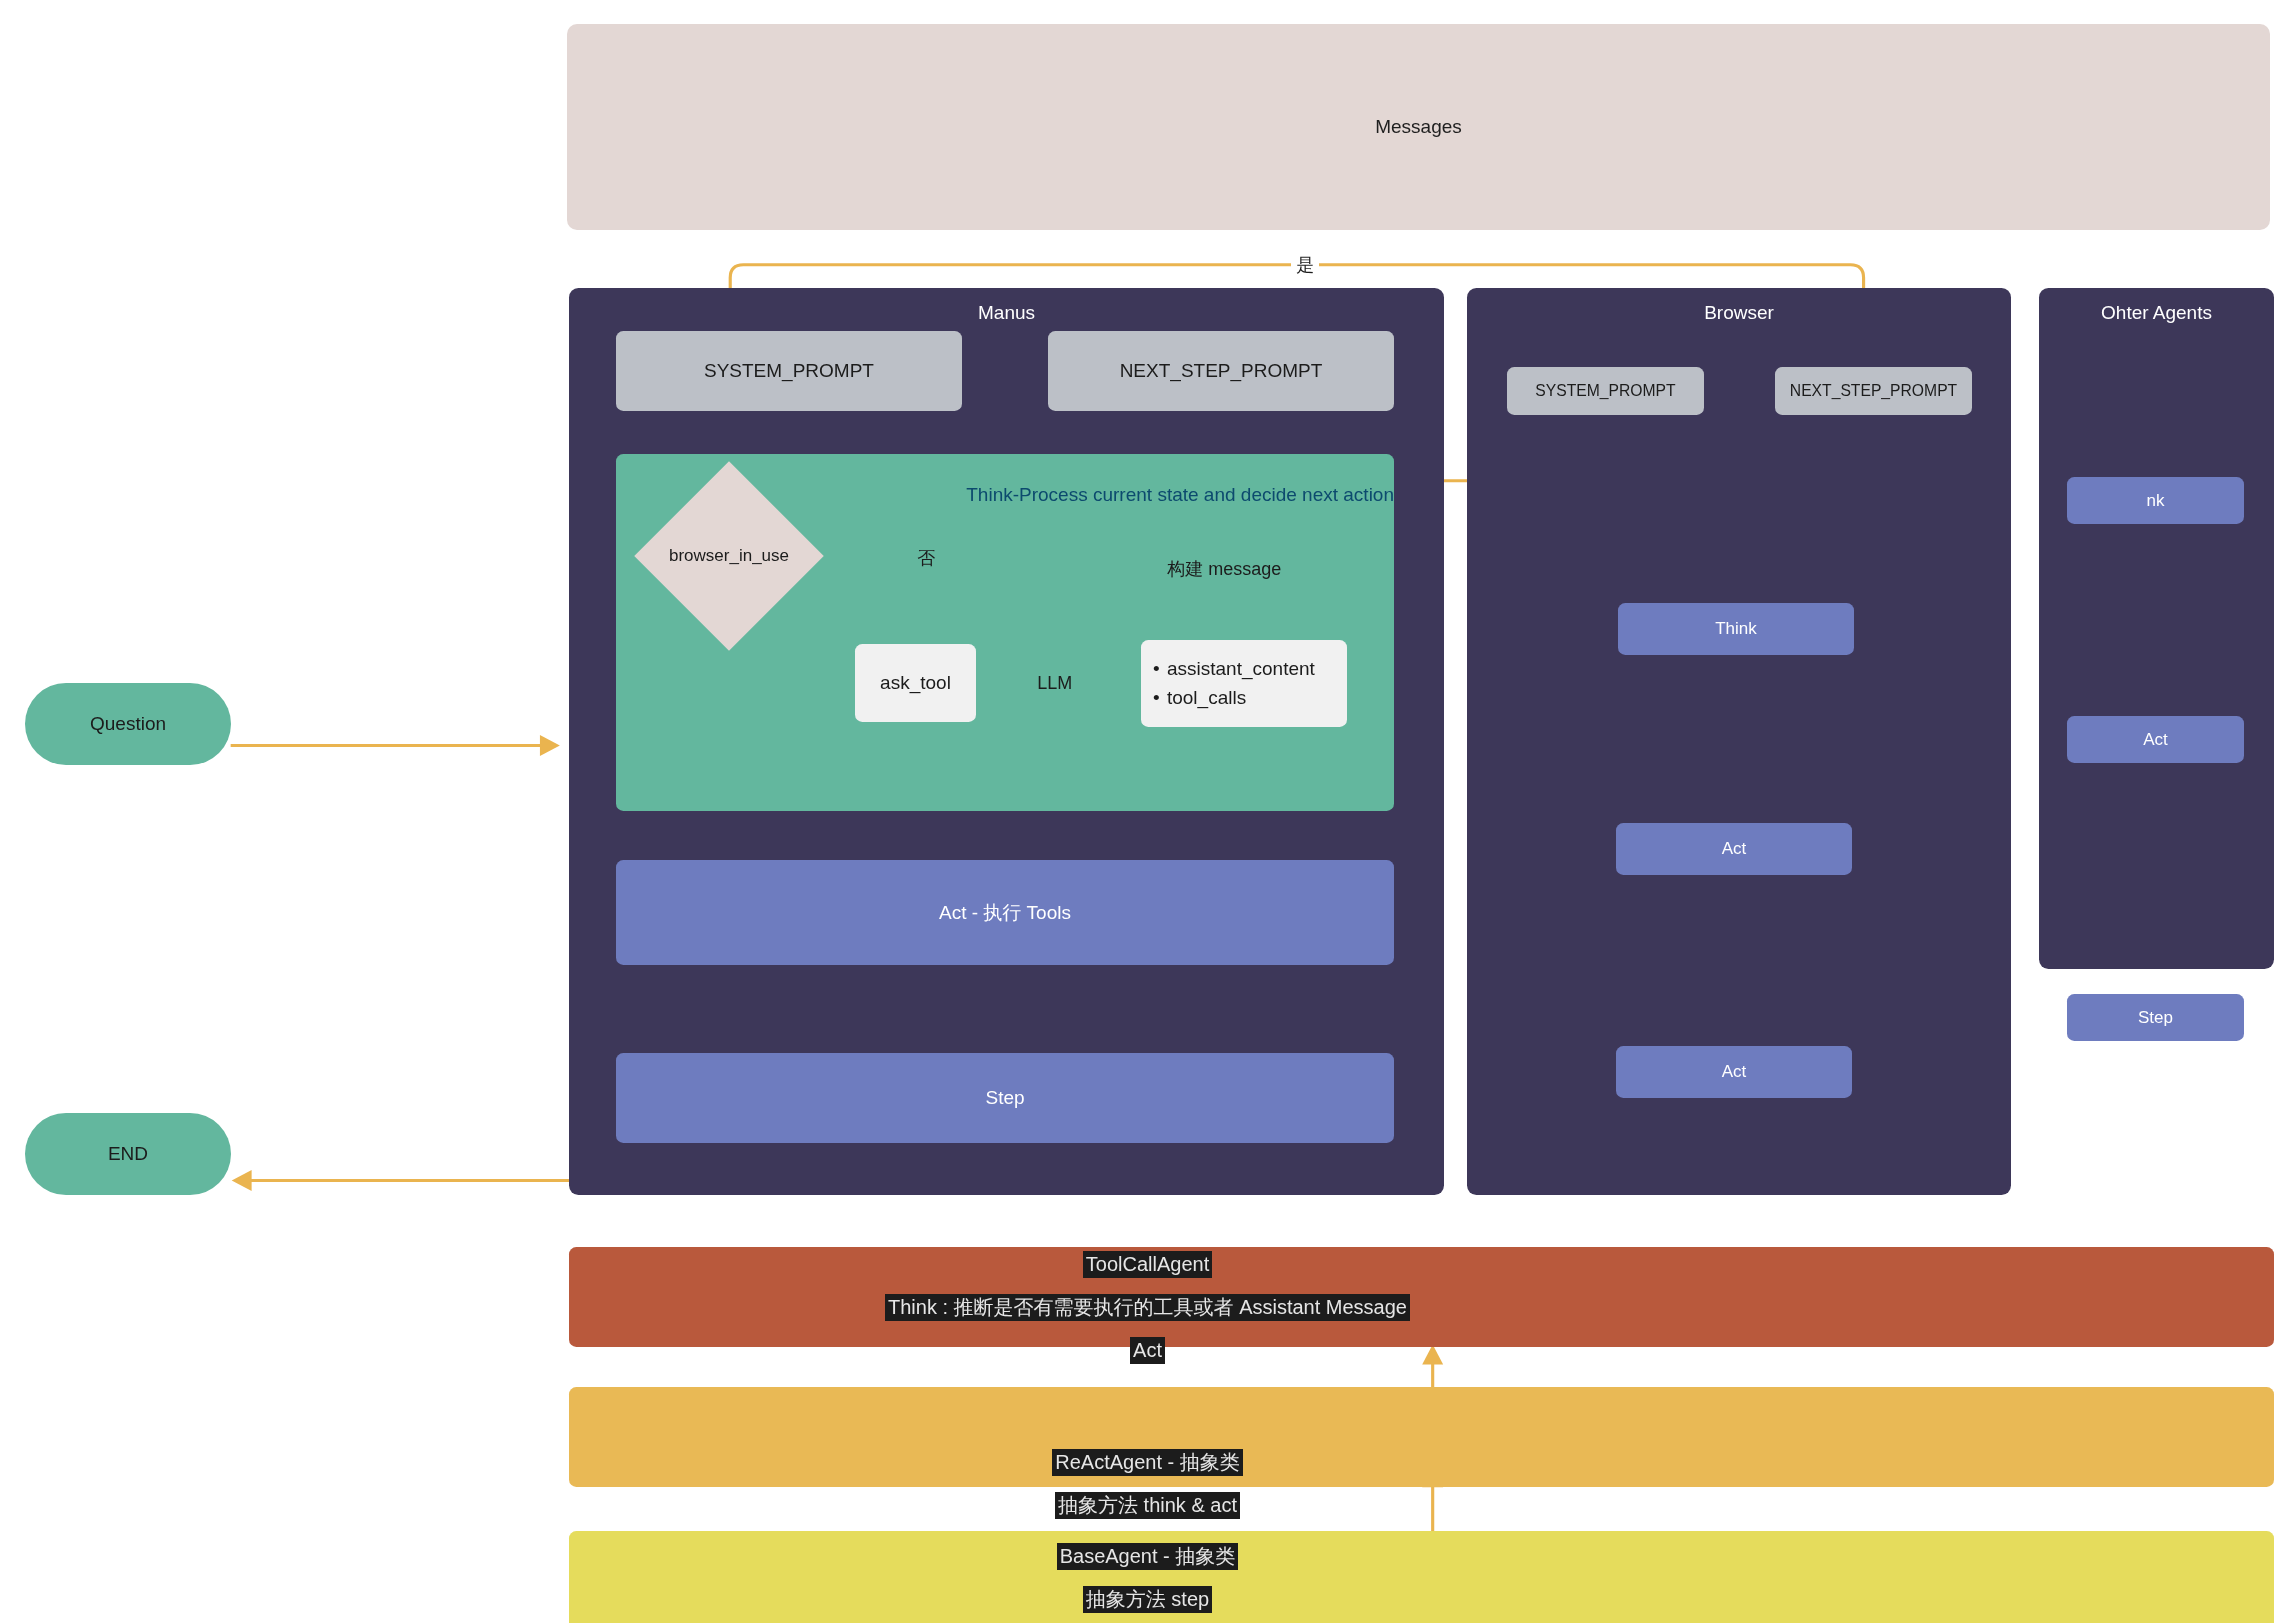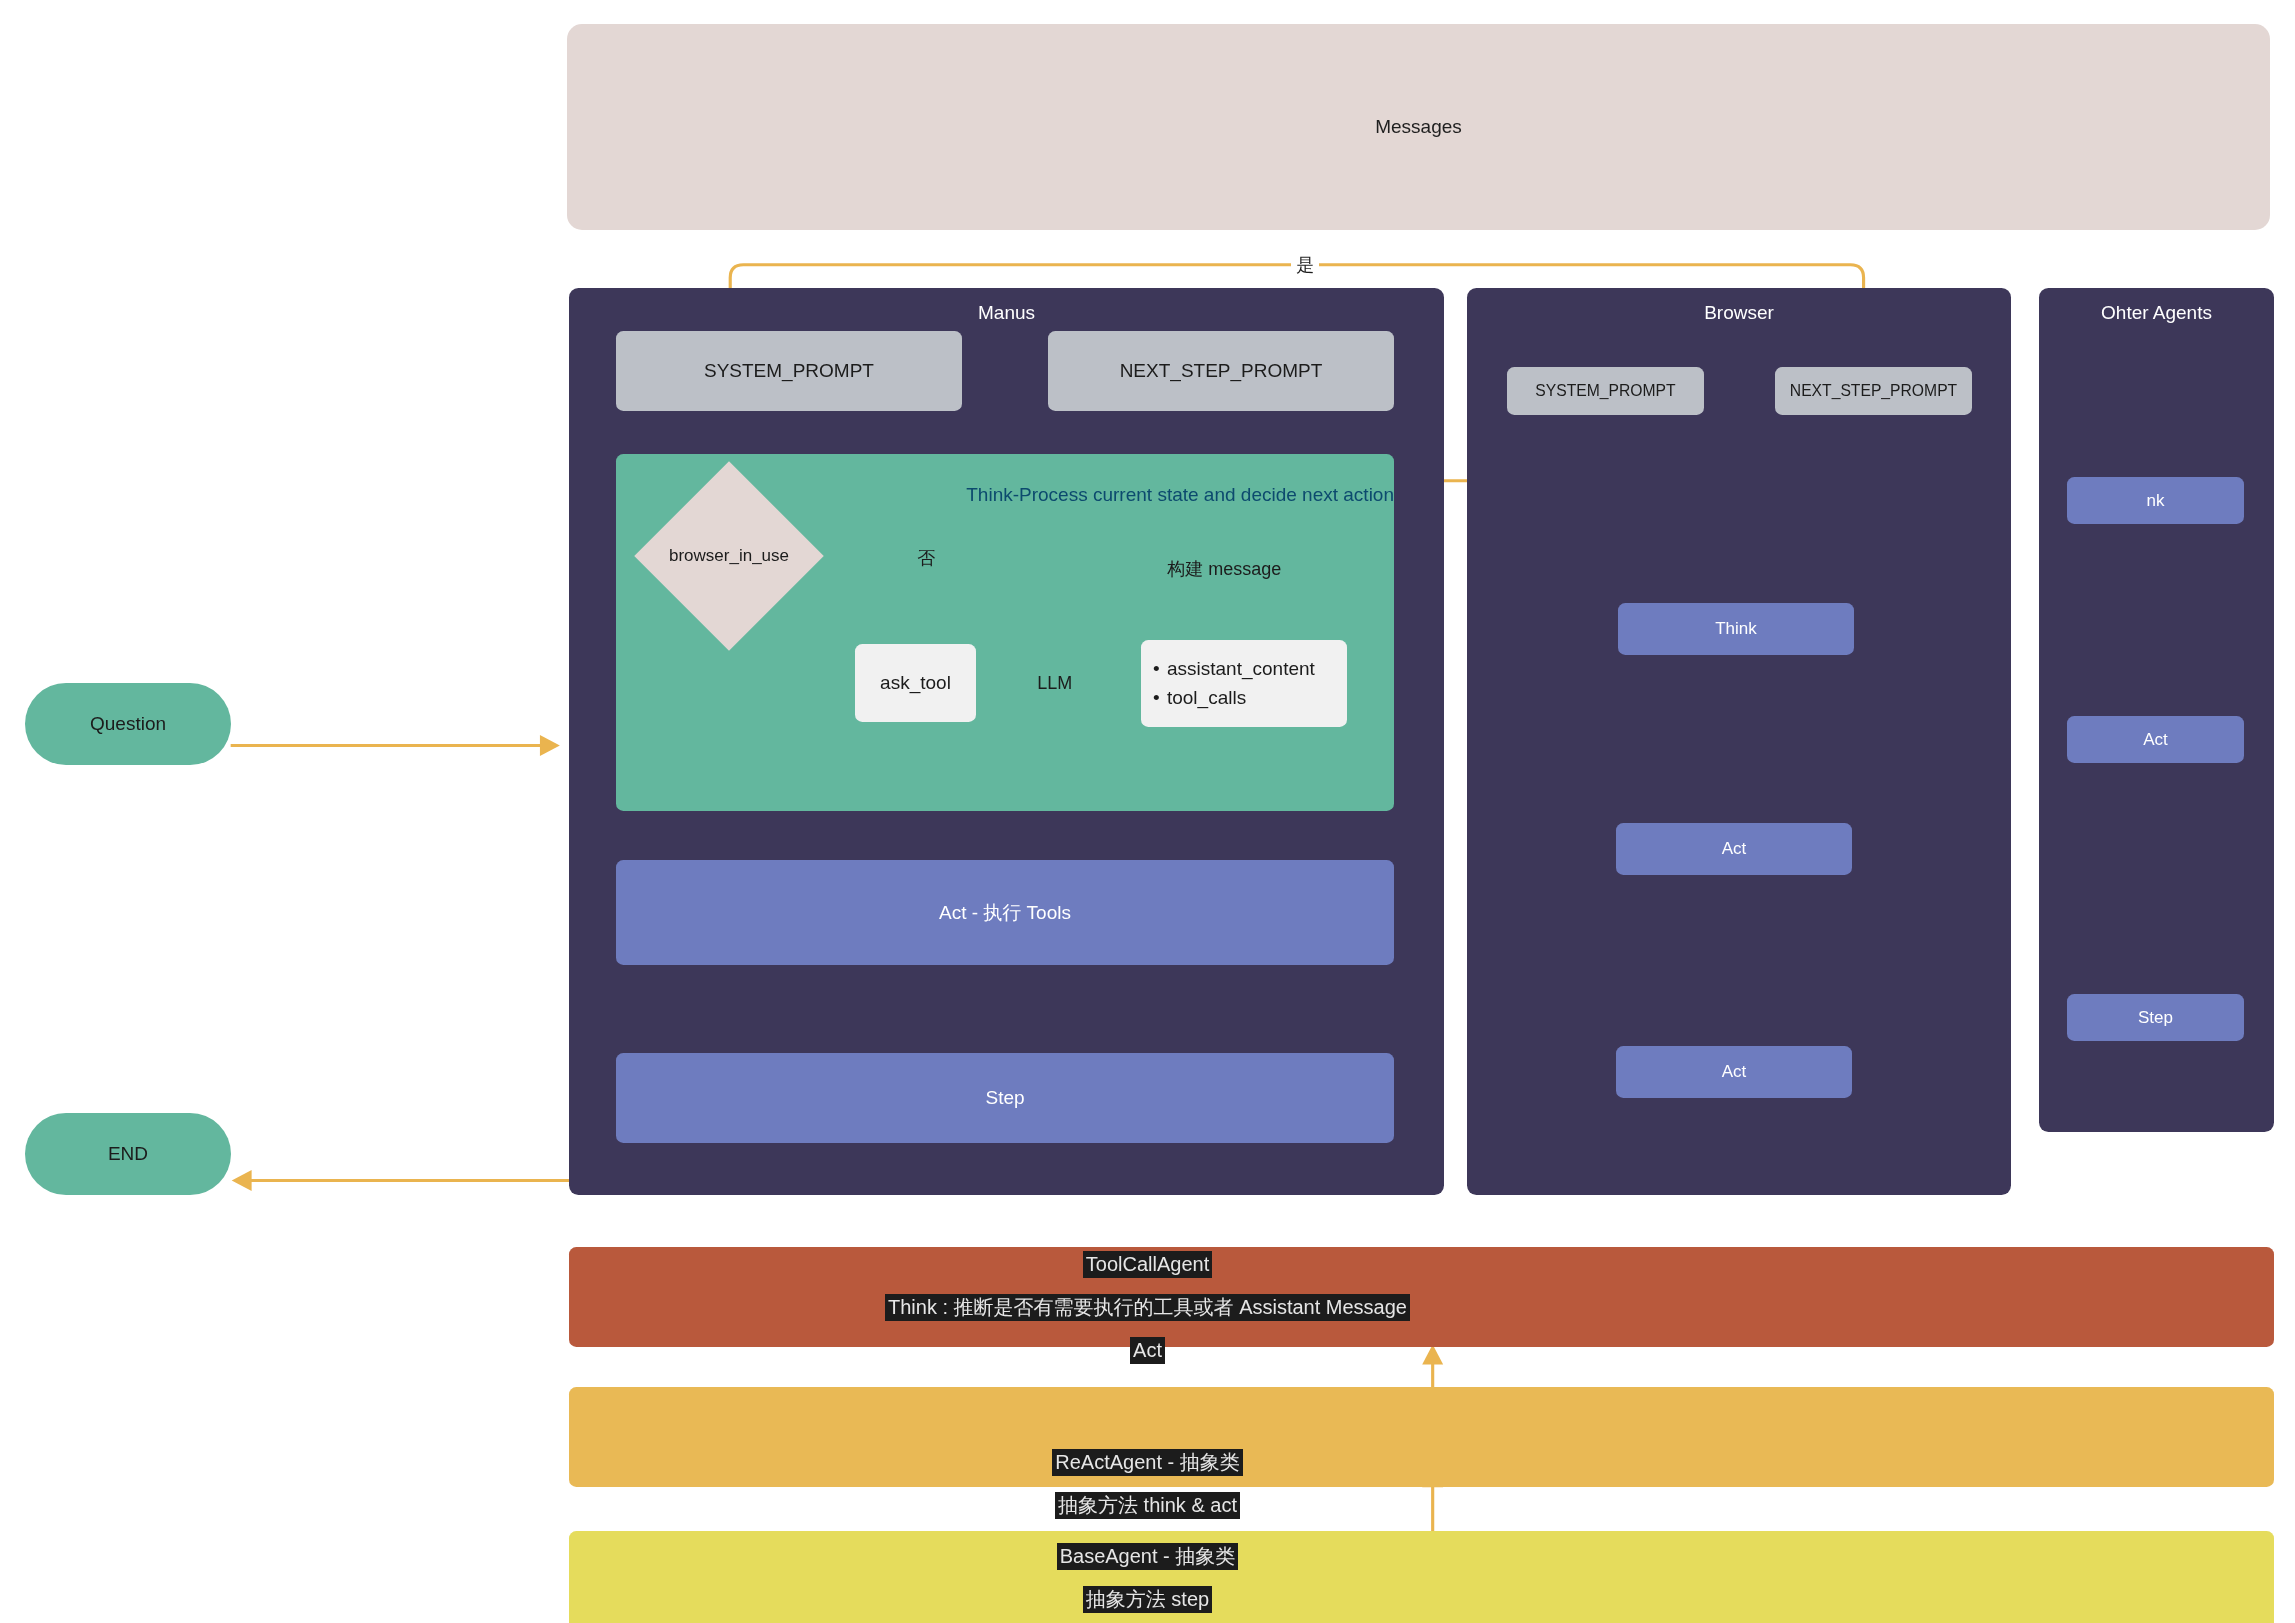--- a/index.html
+++ b/index.html
@@ -6,21 +6,21 @@
   body{font-family:"Liberation Sans",sans-serif;}
   #stage{position:relative;width:2295px;height:1623px;background:#fff;overflow:hidden;}
 
   .node{position:absolute;box-sizing:border-box;display:flex;align-items:center;justify-content:center;text-align:center;}
 
   
   .panel{background:#3d3759;border-radius:9.4px;}
   .panel-title{position:absolute;left:0;right:0;text-align:center;color:#ffffff;font-size:19px;}
 
   
-  .messages{background:#e3d7d4;border-radius:15px;color:#1f1f1f;font-size:19px;}
+  .messages{background:#e3d7d4;border-radius:10px;color:#1f1f1f;font-size:19px;}
 
   
   .prompt{background:#bcc0c7;border-radius:7.3px;color:#1c1c1c;font-size:19px;}
 
   
   .blue{background:#6e7cbf;border-radius:7.3px;color:#ffffff;font-size:19px;}
 
   
   .think-region{background:#63b79e;border-radius:7.3px;}
   .think-title{position:absolute;left:0;right:0;text-align:right;color:#0c4a6e;font-size:19px;margin-top:12px;}
@@ -150,21 +150,21 @@
   <div class="node blue" style="left:1618px;top:603px;width:236px;height:52px;">
     <span style="font-size:17px;">Think</span>
   </div>
   <div class="node blue" style="left:1616px;top:823px;width:236px;height:52px;">
     <span style="font-size:17px;">Act</span>
   </div>
   <div class="node blue" style="left:1616px;top:1046px;width:236px;height:52px;">
     <span style="font-size:17px;">Act</span>
   </div>
 
-  <div class="node panel" style="left:2039px;top:288px;width:235px;height:844px;display:block;">
+  <div class="node panel" style="left:2039px;top:288px;width:235px;height:681px;display:block;">
     <div class="panel-title" style="top:13.6px;">Ohter Agents</div>
   </div>
 
   <div class="node blue" style="left:2067px;top:477px;width:177px;height:47px;">
     <span style="font-size:17px;">nk</span>
   </div>
   <div class="node blue" style="left:2067px;top:716px;width:177px;height:47px;">
     <span style="font-size:17px;">Act</span>
   </div>
   <div class="node blue" style="left:2067px;top:994px;width:177px;height:47px;">

